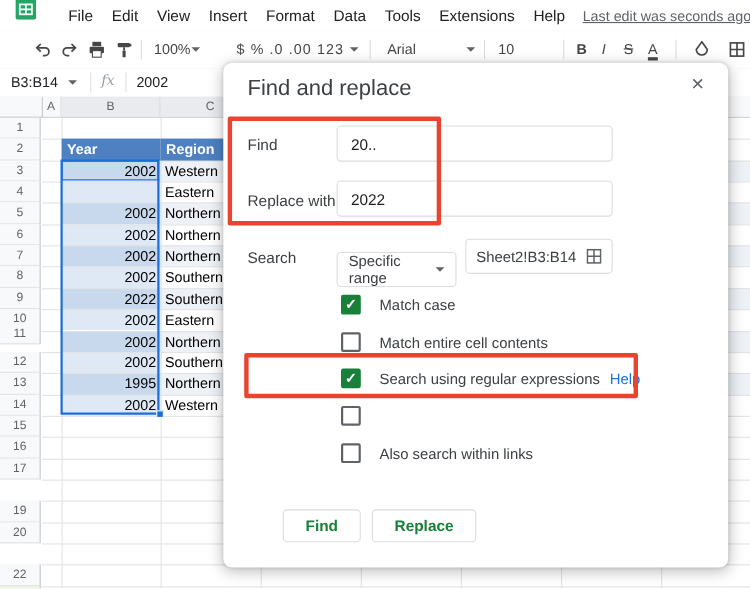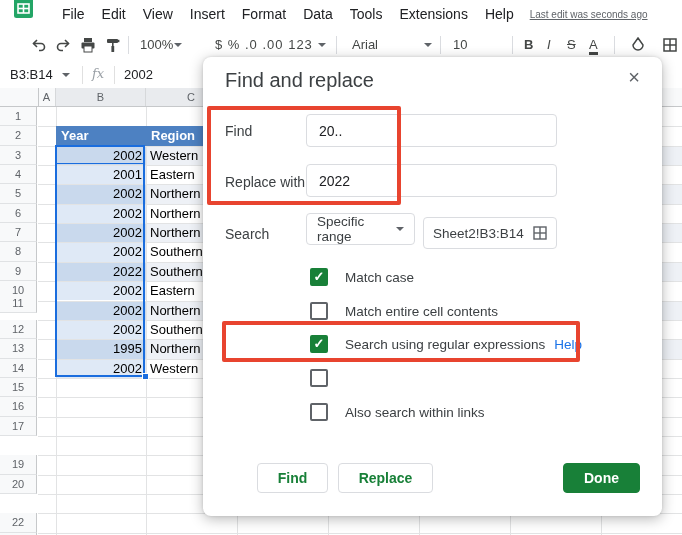--- a/index.html
+++ b/index.html
@@ -7,21 +7,21 @@
     width:682px;height:535px;position:relative;overflow:hidden;
     background:#fff;font-family:"Liberation Sans",sans-serif;
     -webkit-font-smoothing:antialiased;
   }
   .abs{position:absolute;}
   
   #menubar{left:0;top:0;width:682px;height:28px;display:flex;align-items:center;border-bottom:1px solid #ececec;background:#fff;}
   #sheets-logo{position:absolute;left:14px;top:-3px;}
   #menu-items{display:flex;gap:17px;margin-left:62px;font-size:14px;color:#202124;}
   .menu-item{cursor:default;}
-  #last-edit{margin-left:16px;font-size:10px;color:#5f6368;text-decoration:underline;white-space:nowrap;}
+  #last-edit{margin-left:16px;font-size:13px;color:#5f6368;text-decoration:underline;white-space:nowrap;}
   
   #toolbar{left:0;top:28px;width:682px;height:34px;background:#fff;border-bottom:1px solid #e0e0e0;}
   .tb-ic{position:absolute;top:9px;width:16px;height:16px;color:#444746;}
   .tb-div{position:absolute;top:8px;width:1px;height:18px;background:#dadce0;}
   .tb-txt{position:absolute;top:9px;font-size:13px;color:#444746;white-space:nowrap;}
   .tri-down{width:0;height:0;border-left:4px solid transparent;border-right:4px solid transparent;border-top:4px solid #5f6368;display:inline-block;}
   
   #formulabar{left:0;top:62px;width:682px;height:26px;background:#fff;border-bottom:1px solid #d9d9d9;}
   #name-box{position:absolute;left:10px;top:5px;font-size:13px;color:#202124;}
   #name-arrow{position:absolute;left:62px;top:11px;}
@@ -213,21 +213,20 @@
     <div class="rowhdr" style="position: absolute; left: 0px; top: 347.95px; width: 37px; height: 19.35px; line-height: 19.35px; background: rgb(248, 249, 250); border-right: 1px solid rgb(198, 200, 202); border-bottom: 1px solid rgb(224, 226, 228); box-sizing: border-box; margin-top: 24px;">18</div>
     <div class="rowhdr" style="position: absolute; left: 0px; top: 367.3px; width: 37px; height: 19.35px; line-height: 19.35px; background: rgb(248, 249, 250); border-right: 1px solid rgb(198, 200, 202); border-bottom: 1px solid rgb(224, 226, 228); box-sizing: border-box;">19</div>
     <div class="rowhdr" style="position: absolute; left: 0px; top: 386.65px; width: 37px; height: 19.35px; line-height: 19.35px; background: rgb(248, 249, 250); border-right: 1px solid rgb(198, 200, 202); border-bottom: 1px solid rgb(224, 226, 228); box-sizing: border-box;">20</div>
     <div class="rowhdr" style="position: absolute; left: 0px; top: 428px; width: 37px; height: 19.35px; line-height: 19.35px; background: #84cc16; border-right: 1px solid rgb(198, 200, 202); border-bottom: 1px solid rgb(224, 226, 228); box-sizing: border-box;">21</div>
     <div class="rowhdr" style="position: absolute; left: 0px; top: 425.35px; width: 37px; height: 19.35px; line-height: 19.35px; background: rgb(248, 249, 250); border-right: 1px solid rgb(198, 200, 202); border-bottom: 1px solid rgb(224, 226, 228); box-sizing: border-box;">22</div>
     <div class="rowhdr" style="position: absolute; left: 0px; top: 444.7px; width: 37px; height: 19.35px; line-height: 19.35px; background: rgb(248, 249, 250); border-right: 1px solid rgb(198, 200, 202); border-bottom: 1px solid rgb(224, 226, 228); box-sizing: border-box;">23</div>
     <div class="cellv" style="left: 56px; top: 38.35px; width: 90px; height: 19.35px; line-height: 19.35px; background: rgb(77, 129, 194); color: rgb(255, 255, 255); font-weight: bold; padding-left: 5px;">Year</div>
     <div class="cellv" style="left: 146px; top: 38.35px; width: 91px; height: 19.35px; line-height: 19.35px; background: rgb(77, 129, 194); color: rgb(255, 255, 255); font-weight: bold; padding-left: 5px;">Region</div>
     <div class="cellv" style="left: 56px; top: 57.7px; width: 86px; height: 19.35px; line-height: 19.35px; text-align: right;">2002</div>
     <div class="cellv" style="left: 150px; top: 57.7px; width: 86px; height: 19.35px; line-height: 19.35px;">Western</div>
-    <div class="cellv" style="left: 56px; top: 77.05px; width: 86px; height: 19.35px; line-height: 19.35px; text-align: right;">2001</div>
     <div class="cellv" style="left: 150px; top: 77.05px; width: 86px; height: 19.35px; line-height: 19.35px;">Eastern</div>
     <div class="cellv" style="left: 56px; top: 96.4px; width: 86px; height: 19.35px; line-height: 19.35px; text-align: right;">2002</div>
     <div class="cellv" style="left: 150px; top: 96.4px; width: 86px; height: 19.35px; line-height: 19.35px;">Northern</div>
     <div class="cellv" style="left: 56px; top: 115.75px; width: 86px; height: 19.35px; line-height: 19.35px; text-align: right;">2002</div>
     <div class="cellv" style="left: 150px; top: 115.75px; width: 86px; height: 19.35px; line-height: 19.35px;">Northern</div>
     <div class="cellv" style="left: 56px; top: 135.1px; width: 86px; height: 19.35px; line-height: 19.35px; text-align: right;">2002</div>
     <div class="cellv" style="left: 150px; top: 135.1px; width: 86px; height: 19.35px; line-height: 19.35px;">Northern</div>
     <div class="cellv" style="left: 56px; top: 154.45px; width: 86px; height: 19.35px; line-height: 19.35px; text-align: right;">2002</div>
     <div class="cellv" style="left: 150px; top: 154.45px; width: 86px; height: 19.35px; line-height: 19.35px;">Southern</div>
     <div class="cellv" style="left: 56px; top: 173.8px; width: 86px; height: 19.35px; line-height: 19.35px; text-align: right;">2022</div>
@@ -251,21 +250,21 @@
   <div id="dialog-title">Find and replace</div>
   <div id="dialog-close">×</div>
 
   <div class="dlg-label" style="top:66px">Find</div>
   <input class="dlg-input" style="top: 57px;" value="20..">
 
   <div class="dlg-label" style="top:117px">Replace with</div>
   <input class="dlg-input" style="top: 107px;" value="2022">
 
   <div class="dlg-label" style="top:169px">Search</div>
-  <div class="dlg-box" style="left:103px;top:156px;width:109px;padding:0 10px;justify-content:space-between">
+  <div class="dlg-box" style="left:103px;top:172px;width:109px;padding:0 10px;justify-content:space-between">
     <span>Specific range</span>
     <span class="tri-down"></span>
   </div>
   <div class="dlg-box" style="left:220px;top:160px;width:134px;padding:0 9px;justify-content:space-between">
     <span>Sheet2!B3:B14</span>
     <svg width="14" height="14" viewBox="0 0 14 14" fill="none" stroke="#5f6368" stroke-width="1.4">
       <rect x="1" y="1" width="12" height="12"></rect>
         <line x1="7" y1="1" x2="7" y2="13"></line>
         <line x1="1" y1="7" x2="13" y2="7"></line>
     </svg>
@@ -289,17 +288,16 @@
         <div class="chk"></div>
       </div>
       <div class="chk-row" style="top: 347px;">
         <div class="chk"></div>
         <span class="chk-label">Also search within links</span>
       </div>
     </div>
 
   <div class="dlg-btn" style="left:54px;width:71px">Find</div>
   <div class="dlg-btn" style="left:135px;width:95px">Replace</div>
-  <div class="dlg-btn primary" style="left:360px;width:77px">Done</div>
 </div>
 
 <div class="red-rect" style="left:207px;top:106px;width:194px;height:99px"></div>
 <div class="red-rect" style="left:222px;top:321px;width:358px;height:41px"></div>
 
 </body></html>

